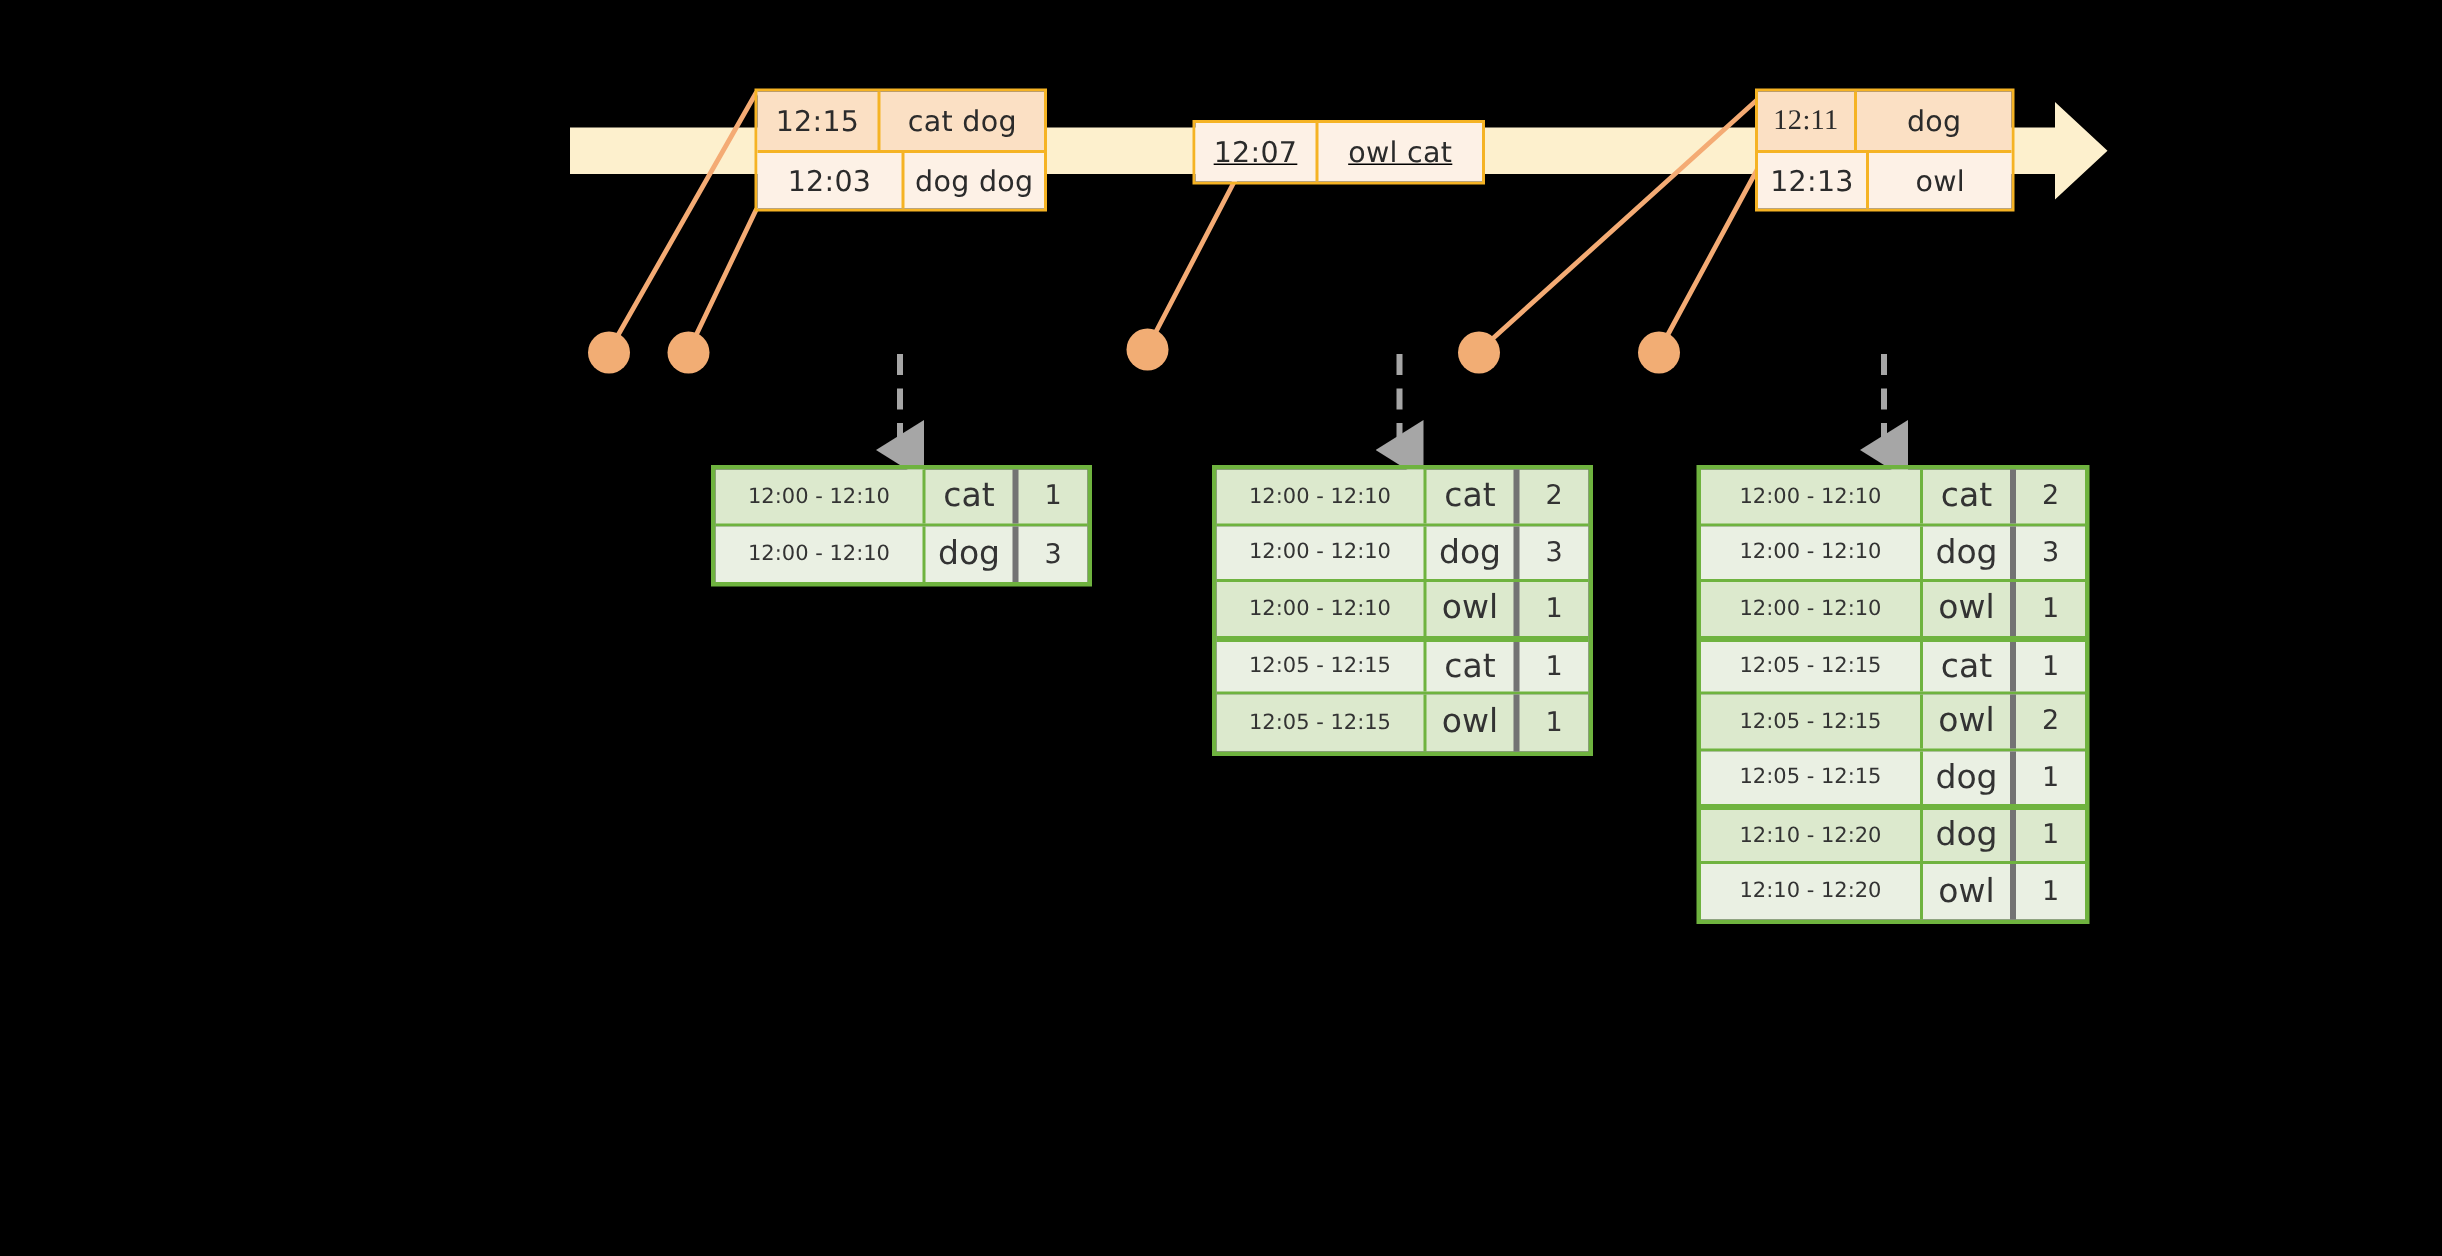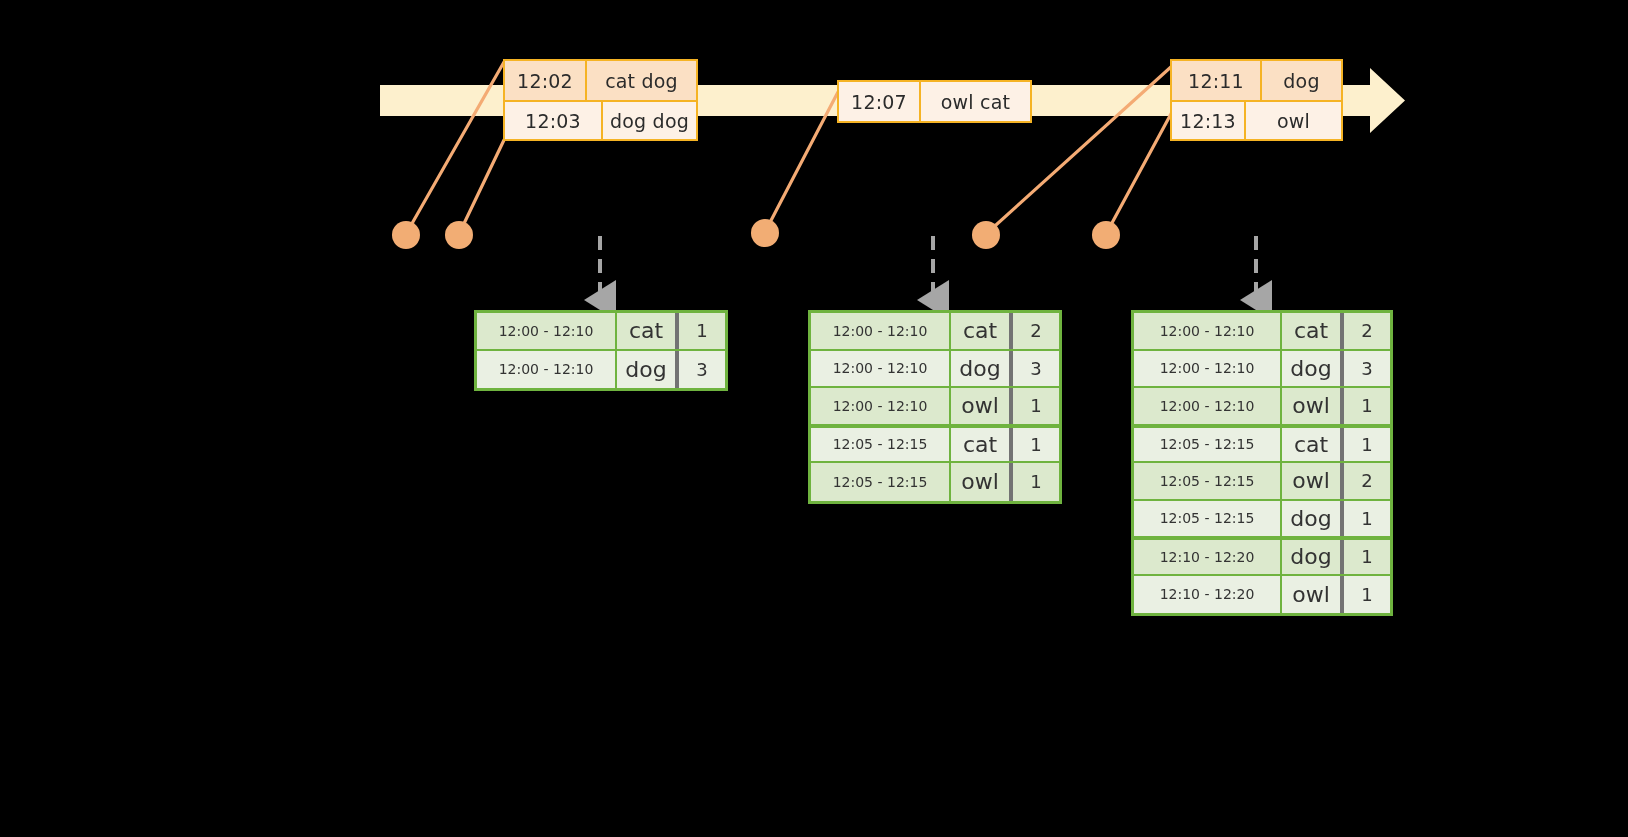--- a/index.html
+++ b/index.html
@@ -135,39 +135,39 @@
 
     <g stroke="#a6a6a6" stroke-width="4" fill="none" stroke-dasharray="14 9" marker-end="url(#dash-arrowhead)">
       <line x1="600" y1="236" x2="600" y2="300"></line>
       <line x1="933" y1="236" x2="933" y2="300"></line>
       <line x1="1256" y1="236" x2="1256" y2="300"></line>
     </g>
   </svg>
 
   <div class="event-group" style="left:503px; top:59px; width:195px;">
     <div class="event-row shade-a">
-      <span class="event-time" style="width:82px;">12:02</span>
+      <span class="event-time" style="width:82px;">12:15</span>
       <span class="event-payload">cat dog</span>
     </div>
     <div class="event-row shade-b">
       <span class="event-time" style="width:98px;">12:03</span>
       <span class="event-payload">dog dog</span>
     </div>
   </div>
 
-  <div class="event-group" style="left:837px; top:80px; width:195px;">
+  <div class="event-group" style="left:795px; top:80px; width:195px;text-decoration:underline;">
     <div class="event-row shade-b">
       <span class="event-time" style="width:82px;">12:07</span>
       <span class="event-payload">owl cat</span>
     </div>
   </div>
 
   <div class="event-group" style="left:1170px; top:59px; width:173px;">
     <div class="event-row shade-a">
-      <span class="event-time" style="width:90px;">12:11</span>
+      <span class="event-time" style="width:66px;font-family:Liberation Serif, serif;">12:11</span>
       <span class="event-payload">dog</span>
     </div>
     <div class="event-row shade-b">
       <span class="event-time" style="width:74px;">12:13</span>
       <span class="event-payload">owl</span>
     </div>
   </div>
 
   <div class="result-table" style="left:474px; top:310px;">
     <div class="res-row shade-a">

